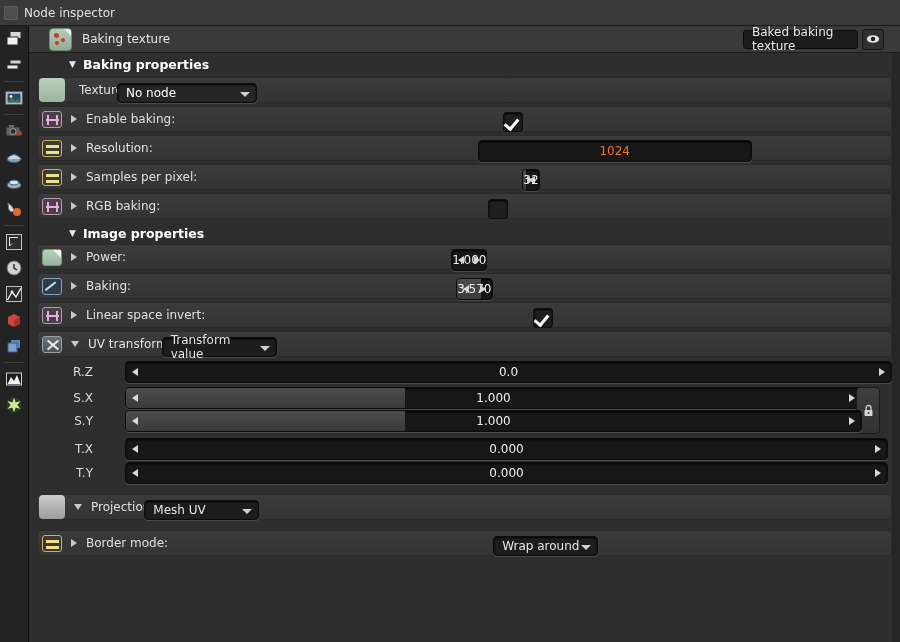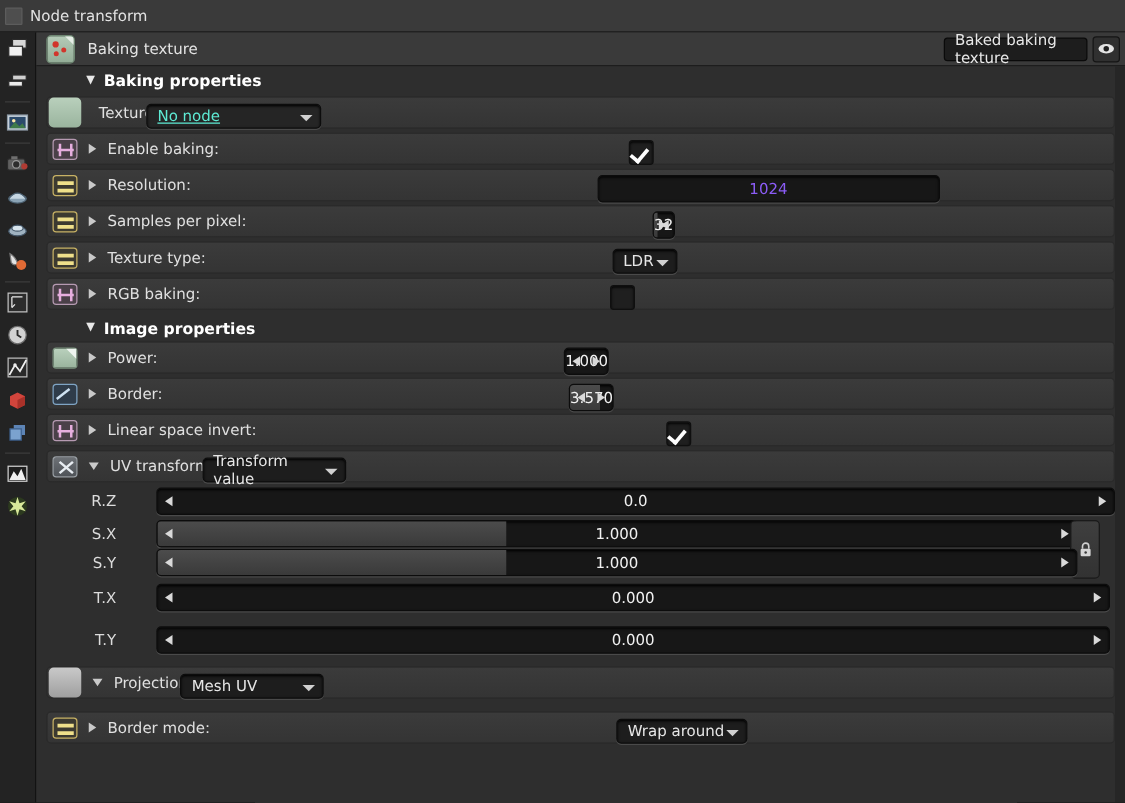--- a/index.html
+++ b/index.html
@@ -19,21 +19,21 @@
   
   .toolbar{position:absolute;left:0;top:26px;width:28px;height:616px;
            background:#232323;border-right:1px solid #121212;}
   .tbtn{width:28px;height:26px;display:flex;align-items:center;justify-content:center;}
   .sep{width:20px;height:1px;background:#3d3d3d;margin:3px auto;}
   .ico{width:18px;height:18px;display:block;}
 
   
   .nodehdr{position:absolute;left:29px;top:26px;width:871px;height:27px;
            background:#3a3a3a;border-bottom:1px solid #1d1d1d;
-           display:flex;align-items:center;box-sizing:border-box;padding:0 4px;}
+           display:flex;align-items:center;box-sizing:border-box;padding:0 16px;}
   .nodeicon{width:21px;height:21px;border-radius:4px;
             background:linear-gradient(#b4cbb7,#93ad97);border:1px solid #6e8772;
             position:relative;flex:0 0 auto;margin-left:4px;overflow:hidden;}
   .nodeicon .d{position:absolute;background:#d1352b;border-radius:50%;}
   .nodeicon .d1{width:5px;height:5px;left:4px;top:4px;}
   .nodeicon .d2{width:4px;height:4px;left:11px;top:9px;}
   .nodeicon .d3{width:4px;height:4px;left:5px;top:12px;}
   .nodeicon .fold{position:absolute;right:0;top:0;width:0;height:0;
                   border-left:7px solid transparent;border-top:7px solid #e6eee7;}
   .node-title{margin-left:10px;font-size:12px;color:#e4e4e4;}
@@ -102,31 +102,31 @@
                 background:linear-gradient(#4c4c4c,#3a3a3a);}
   .slider .val{position:relative;font-size:12px;color:#f0f0f0;z-index:2;}
   .slider .aL,.slider .aR{position:absolute;z-index:3;width:0;height:0;
        border-top:4px solid transparent;border-bottom:4px solid transparent;}
   .slider .aL{left:6px;border-right:6px solid #d9d9d9;}
   .slider .aR{right:6px;border-left:6px solid #d9d9d9;}
 
   .numfield{position:relative;height:20px;border-radius:4px;background:#171717;
             border:1px solid #0c0c0c;box-shadow:inset 0 1px 2px #000,0 1px 0 #4a4a4a;
             display:flex;align-items:center;justify-content:center;
-            font-size:12px;color:#8b5cf6;}
+            font-size:12px;color:#f97316;}
 
   
   .dd{position:relative;height:20px;border-radius:4px;background:#1d1d1d;
       border:1px solid #0c0c0c;box-shadow:inset 0 1px 2px #000,0 1px 0 #4a4a4a;
       display:flex;align-items:center;padding:0 18px 0 8px;box-sizing:border-box;
       font-size:12px;color:#e6e6e6;}
   .dd .cv{position:absolute;right:6px;top:8px;width:0;height:0;
           border-left:5px solid transparent;border-right:5px solid transparent;
           border-top:5px solid #d0d0d0;}
-  .dd.inset{background:#252525;color:#5eead4;text-decoration:underline;}
+  .dd.inset{background:#252525;color:#ffffff;}
 
   .hdr-dd{height:19px;border-radius:3px;background:#1d1d1d;border:1px solid #0a0a0a;
           display:flex;align-items:center;padding:0 20px 0 8px;box-sizing:border-box;
           font-size:12px;color:#e8e8e8;position:relative;}
   .eyebtn{width:20px;height:19px;border-radius:3px;background:#303030;
           border:1px solid #151515;display:flex;align-items:center;justify-content:center;}
 
   
   .uvrow{position:relative;height:22px;margin:0 8px 1px 8px;display:flex;align-items:center;gap:24px;}
   .uvlbl{width:48px;text-align:right;padding-right:8px;font-size:12px;color:#dcdcdc;
@@ -135,21 +135,21 @@
            background:linear-gradient(#3f3f3f,#323232);border:1px solid #1a1a1a;
            display:flex;align-items:center;justify-content:center;}
 </style>
 </head>
 <body>
 
 <div class="app">
 
   <div class="titlebar">
     <div class="tb-square"></div>
-    <div class="tb-title">Node transform</div>
+    <div class="tb-title">Node inspector</div>
   </div>
 
   <div class="toolbar">
     <div class="tbtn">
       <svg class="ico" viewBox="0 0 18 18">
         <rect x="5" y="1.5" width="11" height="7" fill="#d7d7d7" stroke="#2b2b2b"></rect>
         <rect x="2" y="7" width="11" height="8" fill="#f0f0f0" stroke="#2b2b2b"></rect>
       </svg>
     </div>
     <div class="tbtn">
@@ -301,29 +301,20 @@
       <div class="tri"></div>
       <div class="lbl">Samples per pixel:</div>
       <div class="ctrl slider" style="left:325px;right:22px">
         <div class="fill" style="width: 17%;"></div>
         <span class="aL"></span>
         <span class="val">32</span>
         <span class="aR"></span>
       </div>
     </div>
 
-    <div class="row">
-      <div class="badge badge-yellow"></div>
-      <div class="tri"></div>
-      <div class="lbl">Texture type:</div>
-      <div class="ctrl dd" style="left:325px;right:6px">
-        <span>LDR</span>
-        <span class="cv"></span>
-      </div>
-    </div>
 
     <div class="row">
       <div class="badge badge-pink"></div>
       <div class="tri"></div>
       <div class="lbl">RGB baking:</div>
       <div class="ctrl chk" style="left:328px;top:3px"></div>
     </div>
 
     <div class="secthdr" style="margin-top:2px">
       <span class="caret">▼</span>
@@ -338,21 +329,21 @@
         <div class="fill" style="width: 0%;"></div>
         <span class="aL"></span>
         <span class="val">1.000</span>
         <span class="aR"></span>
       </div>
     </div>
 
     <div class="row">
       <div class="badge badge-blue"></div>
       <div class="tri"></div>
-      <div class="lbl">Border:</div>
+      <div class="lbl">Baking:</div>
       <div class="ctrl slider" style="left:325px;right:6px">
         <div class="fill" style="width: 69%;"></div>
         <span class="aL"></span>
         <span class="val">3.570</span>
         <span class="aR"></span>
       </div>
     </div>
 
 
     <div class="row">
@@ -412,21 +403,21 @@
     <div class="uvrow" style="margin-top:6px">
       <div class="uvlbl">T.X</div>
       <div class="slider" style="flex:1;margin-right:4px">
         <div class="fill" style="width: 0%;"></div>
         <span class="aL"></span>
         <span class="val">0.000</span>
         <span class="aR"></span>
       </div>
     </div>
 
-    <div class="uvrow" style="margin-top:12px">
+    <div class="uvrow" style="margin-top:2px">
       <div class="uvlbl">T.Y</div>
       <div class="slider" style="flex:1;margin-right:4px">
         <div class="fill" style="width: 0%;"></div>
         <span class="aL"></span>
         <span class="val">0.000</span>
         <span class="aR"></span>
       </div>
     </div>
 
     <div class="row" style="margin-top:10px">

